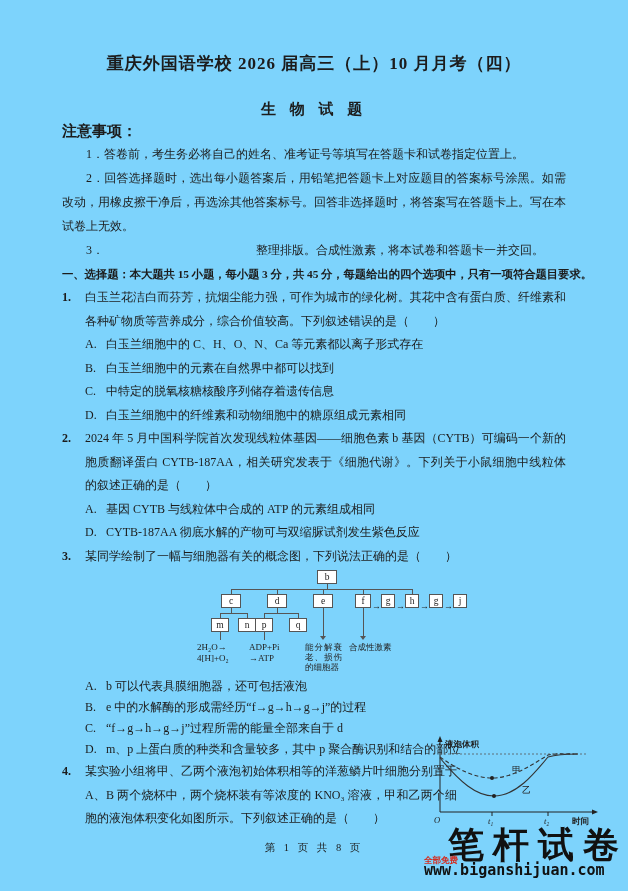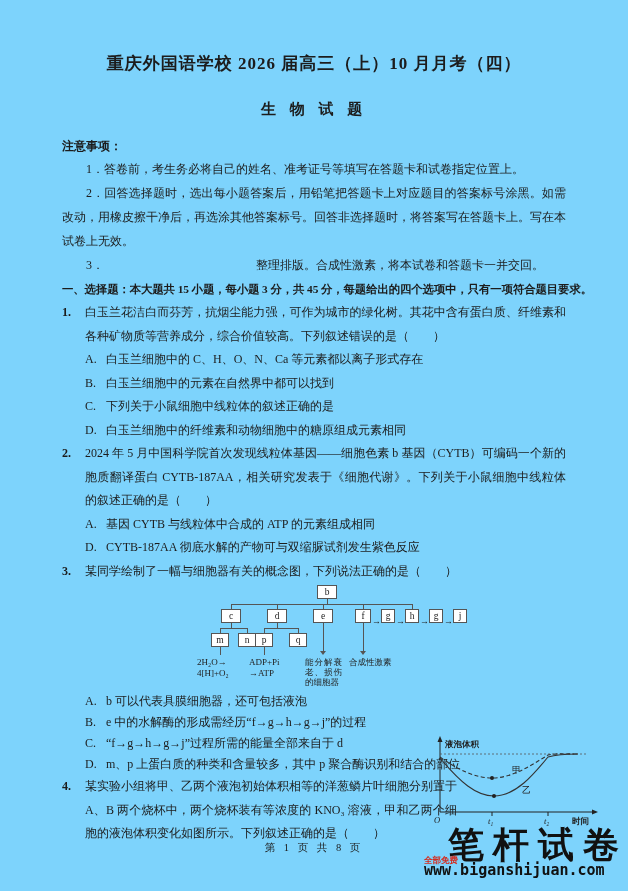--- a/index.html
+++ b/index.html
@@ -7,21 +7,21 @@
   .page {
     width:628px; height:891px; background:#7dd3fc; position:relative;
     margin:0 auto; overflow:hidden; color:#1c1c1c;
     font-family:"Liberation Serif","DejaVu Serif",serif;
   }
   .content { padding:52px 62px 0 62px; }
 
   .title { font-size:17px; font-weight:bold; text-align:center; letter-spacing:1px; line-height:24px; }
   .subtitle { margin-top:22px; font-size:15px; font-weight:bold; text-align:center; letter-spacing:5px; line-height:22px; }
 
-  .notice-head { margin-top:15px; font-size:12px; font-weight:bold; line-height:22px; }
+  .notice-head { font-size:15px; font-weight:bold; line-height:22px; }
   .notice-item { font-size:12px; line-height:24px; text-align:justify; }
   .indent2 { text-indent:24px; }
   .notice-item3 { display:flex; font-size:12px; line-height:24px; }
   .notice-item3 .num { margin-left:24px; }
   .notice-item3 .txt { margin-left:152px; }
 
   .section-head { font-size:11.4px; font-weight:bold; line-height:24px; white-space:nowrap; letter-spacing:-0.1px; }
 
   .q { position:relative; padding-left:23px; font-size:12px; line-height:23.5px; text-align:justify; }
   .qnum { position:absolute; left:-23px; top:0; font-weight:bold; }
@@ -77,21 +77,21 @@
     </div>
 
     <div class="section-head">一、选择题：本大题共 15 小题，每小题 3 分，共 45 分，每题给出的四个选项中，只有一项符合题目要求。</div>
 
     <div class="q">
       <div class="stem">
         <span class="qnum">1.</span><span>白玉兰花洁白而芬芳，抗烟尘能力强，可作为城市的绿化树。其花中含有蛋白质、纤维素和各种矿物质等营养成分，综合价值较高。下列叙述错误的是（　　）</span>
       </div>
       <div class="opt"><span class="opt-label">A.</span><span>白玉兰细胞中的 C、H、O、N、Ca 等元素都以离子形式存在</span></div>
       <div class="opt"><span class="opt-label">B.</span><span>白玉兰细胞中的元素在自然界中都可以找到</span></div>
-      <div class="opt"><span class="opt-label">C.</span><span>下列关于小鼠细胞中线粒体的叙述正确的是</span></div>
+      <div class="opt"><span class="opt-label">C.</span><span>中特定的脱氧核糖核酸序列储存着遗传信息</span></div>
       <div class="opt"><span class="opt-label">D.</span><span>白玉兰细胞中的纤维素和动物细胞中的糖原组成元素相同</span></div>
     </div>
 
     <div class="q">
       <div class="stem">
         <span class="qnum">2.</span><span>2024 年 5 月中国科学院首次发现线粒体基因——细胞色素 b 基因（CYTB）可编码一个新的胞质翻译蛋白 CYTB-187AA，相关研究发表于《细胞代谢》。下列关于小鼠细胞中线粒体的叙述正确的是（　　）</span>
       </div>
       <div class="opt"><span class="opt-label">A.</span><span>基因 CYTB 与线粒体中合成的 ATP 的元素组成相同</span></div>
       <div class="opt"><span class="opt-label">D.</span><span>CYTB-187AA 彻底水解的产物可与双缩脲试剂发生紫色反应</span></div>
     </div>

